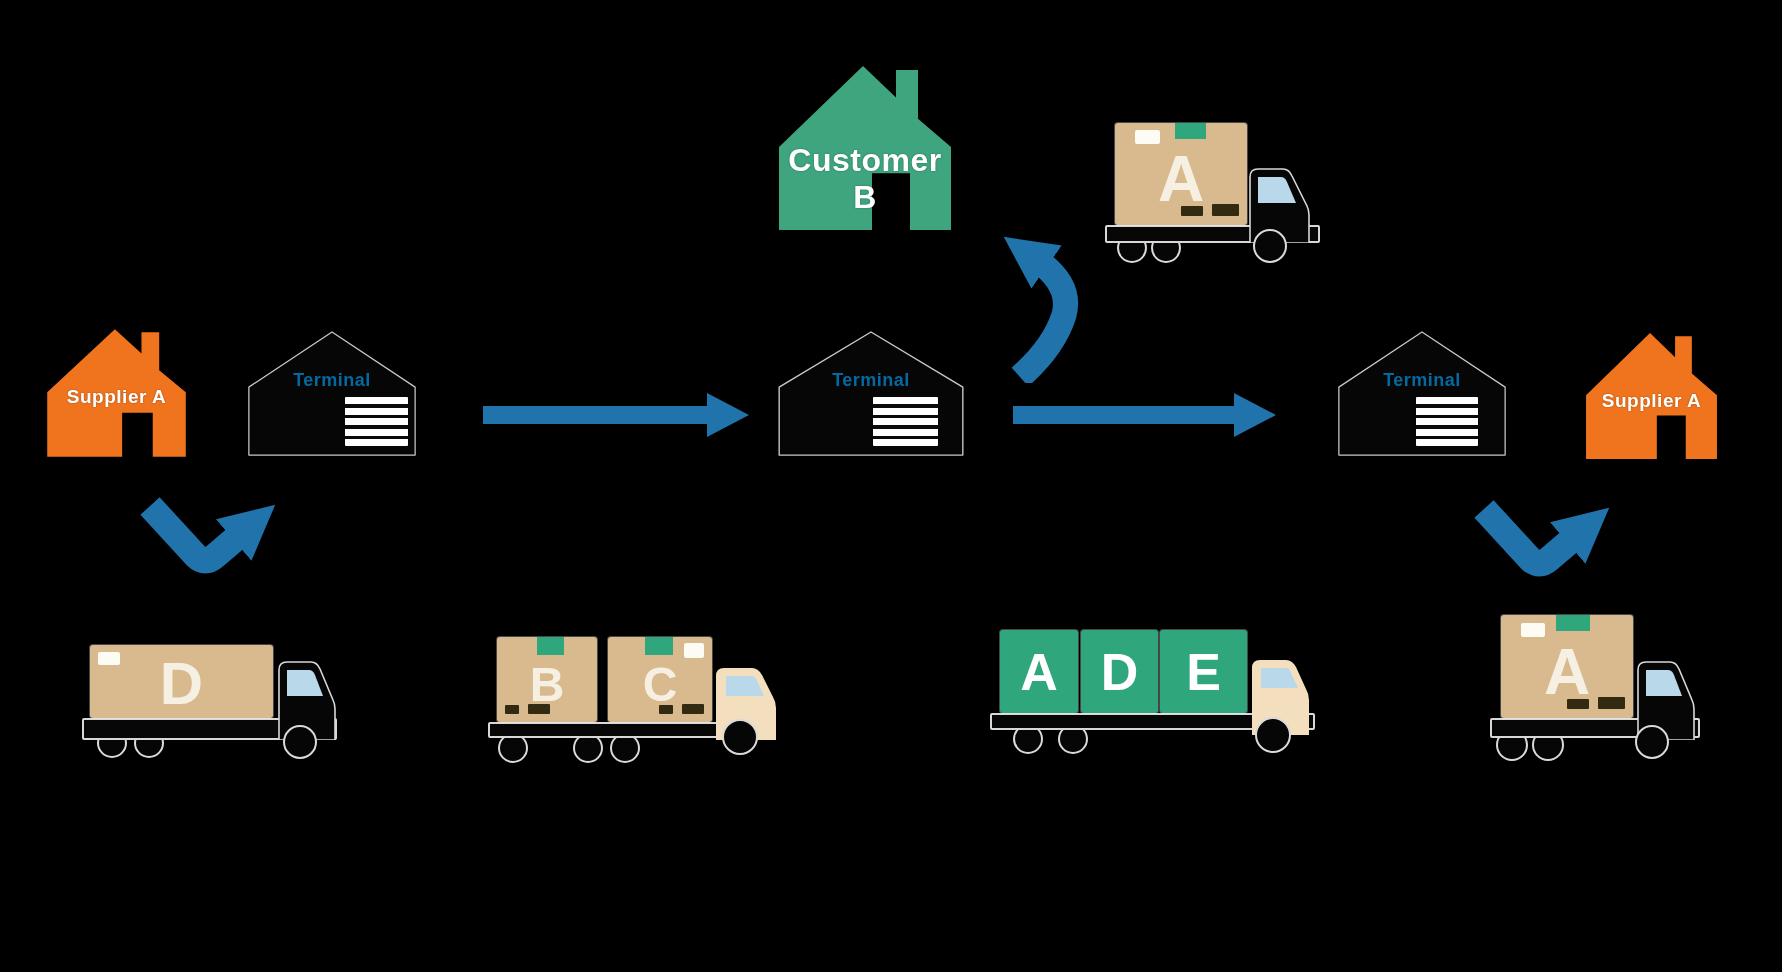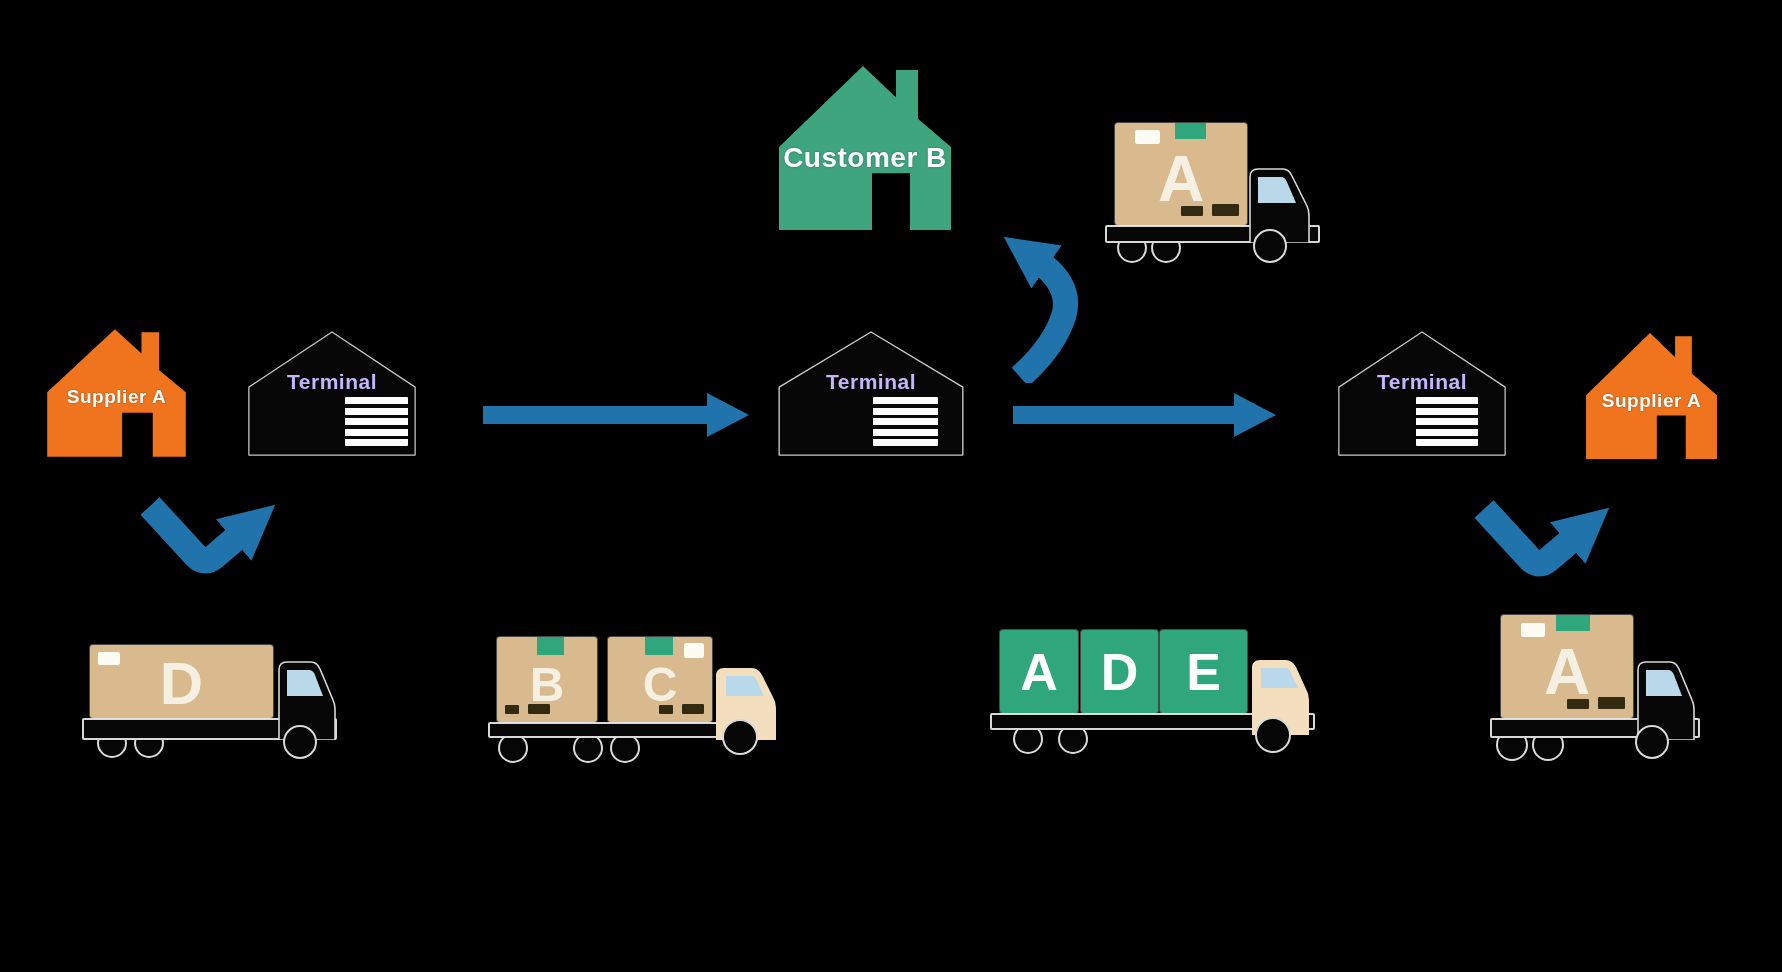--- a/index.html
+++ b/index.html
@@ -16,21 +16,21 @@
   .house-label {
     position:absolute; left:0; width:100%; text-align:center;
     color:#fff; font-weight:700; letter-spacing:0.5px;
     text-shadow:0 0 2px rgba(0,0,0,0.35);
   }
 
   
   .terminal { position:absolute; }
   .terminal-label {
     position:absolute; left:0; width:100%; text-align:center;
-    color:#c4b5fd; font-weight:700; font-size:21px; letter-spacing:0.5px;
+    color:#0369a1; font-weight:700; font-size:18px; letter-spacing:0.5px;
   }
   .garage-door {
     position:absolute;
     background:repeating-linear-gradient(to bottom,
       #ffffff 0px, #ffffff 7px, #0a0a0a 7px, #0a0a0a 10.6px);
     border-radius:1px;
   }
 
   
   .truck { position:absolute; }
@@ -61,21 +61,21 @@
 </style>
 </head>
 <body>
 
 <div class="stage">
 
   <div class="house" style="left:775px; top:62px; width:180px; height:172px">
     <svg class="shape" viewBox="0 0 180 170" preserveAspectRatio="none">
       <polygon points="4,166 4,84 88,4 121,35 121,8 143,8 143,56 176,84 176,166 135,166 135,110 97,110 97,166" fill="#3EA57E"></polygon>
     </svg>
-    <div class="house-label" style="top:80px; font-size:28px">Customer B</div>
+    <div class="house-label" style="top:80px; font-size:32px">Customer B</div>
   </div>
 
   <div class="truck" style="left:1100px; top:118px; width:220px; height:150px">
     <div class="wheel" style="left:17px; top:115px; width:30px; height:30px"></div>
     <div class="wheel" style="left:51px; top:115px; width:30px; height:30px"></div>
     <div class="wheel front" style="left:153px; top:111px; width:34px; height:34px"></div>
     <div class="chassis" style="left:5px; top:107px; width:215px; height:18px"></div>
     <svg class="cab-svg" style="left:147px; top:47px; width:65px; height:78px" viewBox="0 0 65 78">
       <path d="M 3 78 L 3 12 Q 3 4 11 4 L 36 4 Q 42 4 45 11 L 60 41 Q 62 45 62 50 L 62 78 Z" stroke="#D8D8D8" stroke-width="1.6" fill="#060606"></path>
       <path d="M 11 12 L 34 12 Q 38 12 40 17 L 49 38 L 11 38 Z" fill="#B9D8E9"></path>

